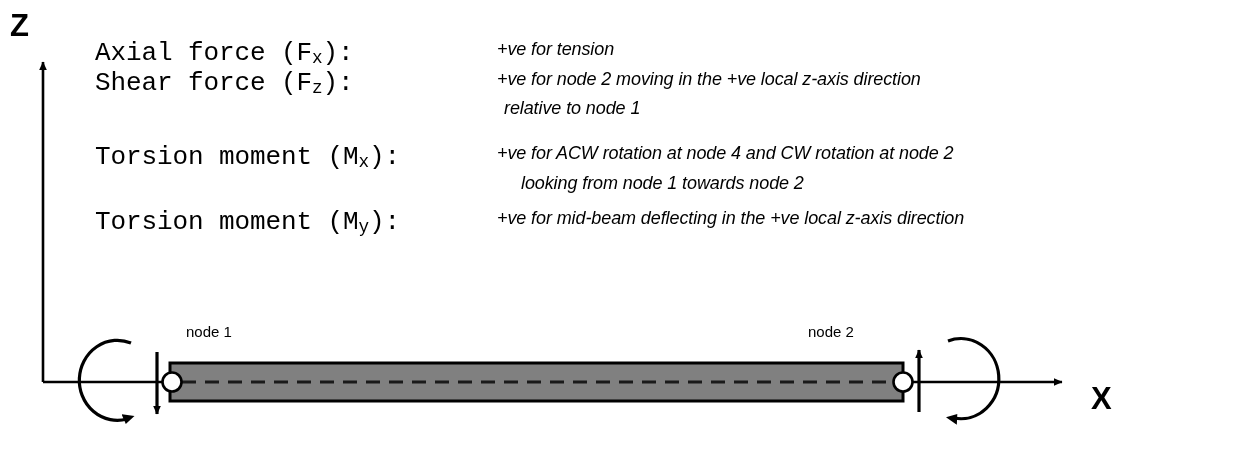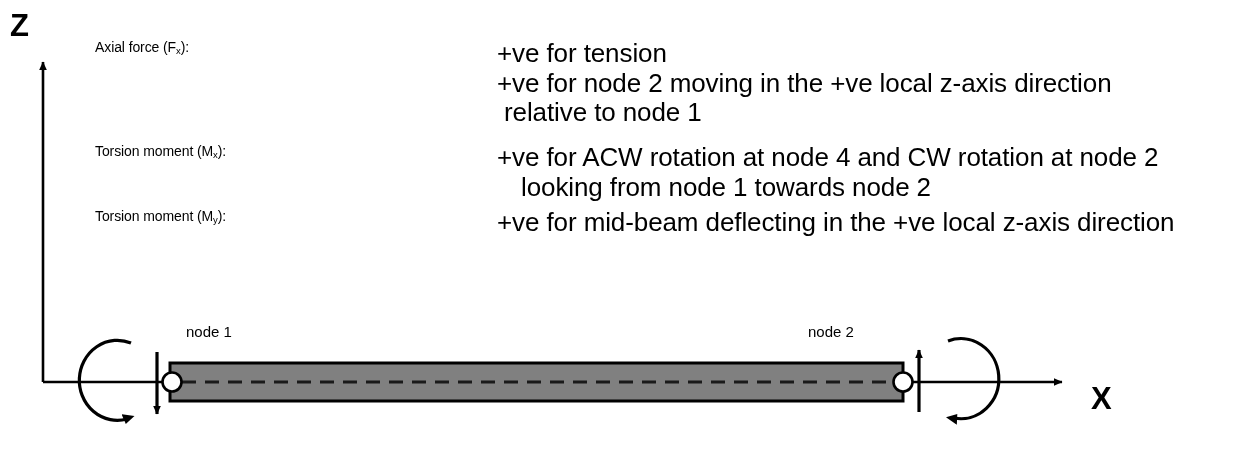--- a/index.html
+++ b/index.html
@@ -25,26 +25,28 @@
     height: 453px;
   }
   .txt {
     position: absolute;
     color: #000000;
     font-family: "Liberation Sans", sans-serif;
     white-space: pre;
     line-height: 1;
   }
   .legend-term {
-    font-size: 14px;
+    font-size: 26px;
     letter-spacing: -0.1px;
+    font-family: Liberation Mono, monospace;
   }
   .legend-desc {
-    font-size: 26px;
+    font-size: 18px;
     letter-spacing: -0.1px;
+    font-style: italic;
   }
   .legend-desc.indent {
     
   }
   .axis-label {
     font-size: 31px;
     font-weight: bold;
   }
   .node-label {
     font-size: 15px;
@@ -101,20 +103,21 @@
 
     <circle cx="172" cy="382" r="9.5" fill="#ffffff" stroke="#000000" stroke-width="2.6"></circle>
     <circle cx="903" cy="382" r="9.5" fill="#ffffff" stroke="#000000" stroke-width="2.6"></circle>
   </svg>
 
   <div class="txt axis-label" style="left:10px; top:10px;">Z</div>
   <div class="txt axis-label" style="left:1091px; top:383px;">X</div>
 
   <div class="txt legend-term" style="left:95px; top:40px;"><span>Axial force (F</span><sub>x</sub><span>):</span></div>
 
+  <div class="txt legend-term" style="left:95px; top:70px;"><span>Shear force (F</span><sub>z</sub><span>):</span></div>
 
   <div class="txt legend-term" style="left:95px; top:144px;"><span>Torsion moment (M</span><sub>x</sub><span>):</span></div>
 
   <div class="txt legend-term" style="left:95px; top:209px;"><span>Torsion moment (M</span><sub>y</sub><span>):</span></div>
 
   <div class="txt legend-desc" style="left:497px; top:40px;">+ve for tension</div>
 
   <div class="txt legend-desc" style="left:497px; top:70px;">+ve for node 2 moving in the +ve local z-axis direction</div>
   <div class="txt legend-desc indent" style="left:504px; top:99px;">relative to node 1</div>
 

